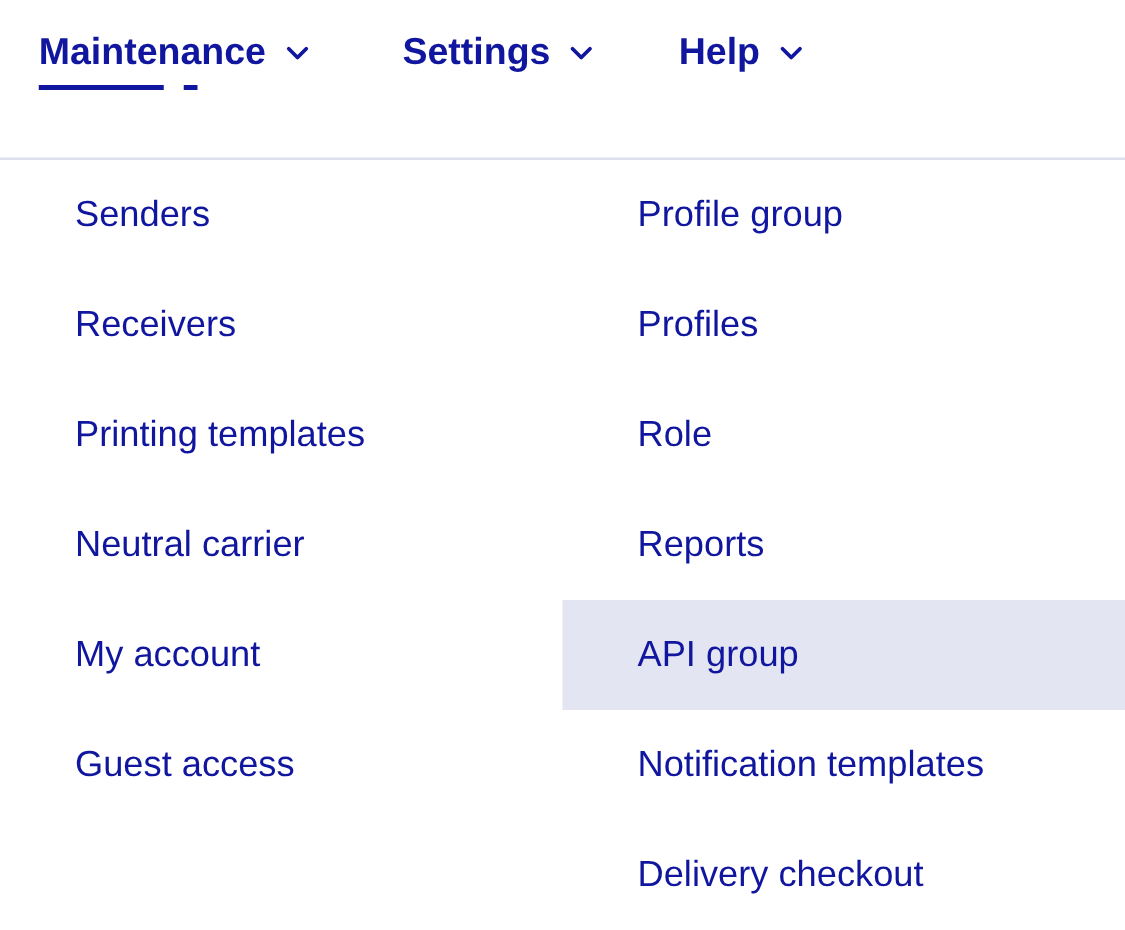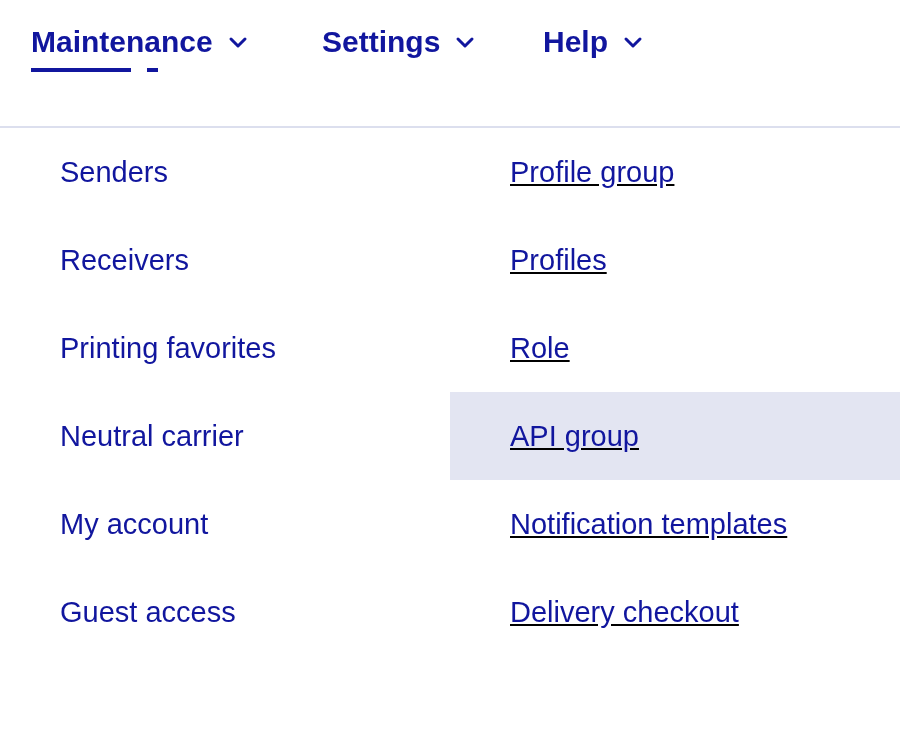--- a/index.html
+++ b/index.html
@@ -88,21 +88,21 @@
     width: 900px;
     height: 616px;
     background: #ffffff;
   }
 
   .menu-col {
     position: absolute;
     top: 0;
   }
   #menu-col-left  { left: 0px;   width: 450px; }
-  #menu-col-right { left: 450px; width: 450px; text-decoration: underline; }
+  #menu-col-right { left: 450px; width: 450px; }
 
   .menu-item {
     position: relative;
     height: 88px;
     display: flex;
     align-items: center;
     cursor: pointer;
     user-select: none;
     background: transparent;
   }
@@ -162,21 +162,21 @@
 <div id="menu-panel">
 
   <div class="menu-col" id="menu-col-left">
     <div class="menu-item">
       <span class="menu-label">Senders</span>
     </div>
     <div class="menu-item">
       <span class="menu-label">Receivers</span>
     </div>
     <div class="menu-item">
-      <span class="menu-label">Printing favorites</span>
+      <span class="menu-label">Printing templates</span>
     </div>
     <div class="menu-item">
       <span class="menu-label">Neutral carrier</span>
     </div>
     <div class="menu-item">
       <span class="menu-label">My account</span>
     </div>
     <div class="menu-item">
       <span class="menu-label">Guest access</span>
     </div>
@@ -184,20 +184,23 @@
 
   <div class="menu-col" id="menu-col-right">
     <div class="menu-item">
       <span class="menu-label">Profile group</span>
     </div>
     <div class="menu-item">
       <span class="menu-label">Profiles</span>
     </div>
     <div class="menu-item">
       <span class="menu-label">Role</span>
+    </div>
+    <div class="menu-item">
+      <span class="menu-label">Reports</span>
     </div>
     <div class="menu-item is-highlighted">
       <span class="menu-label">API group</span>
     </div>
     <div class="menu-item">
       <span class="menu-label">Notification templates</span>
     </div>
     <div class="menu-item">
       <span class="menu-label">Delivery checkout</span>
     </div>

